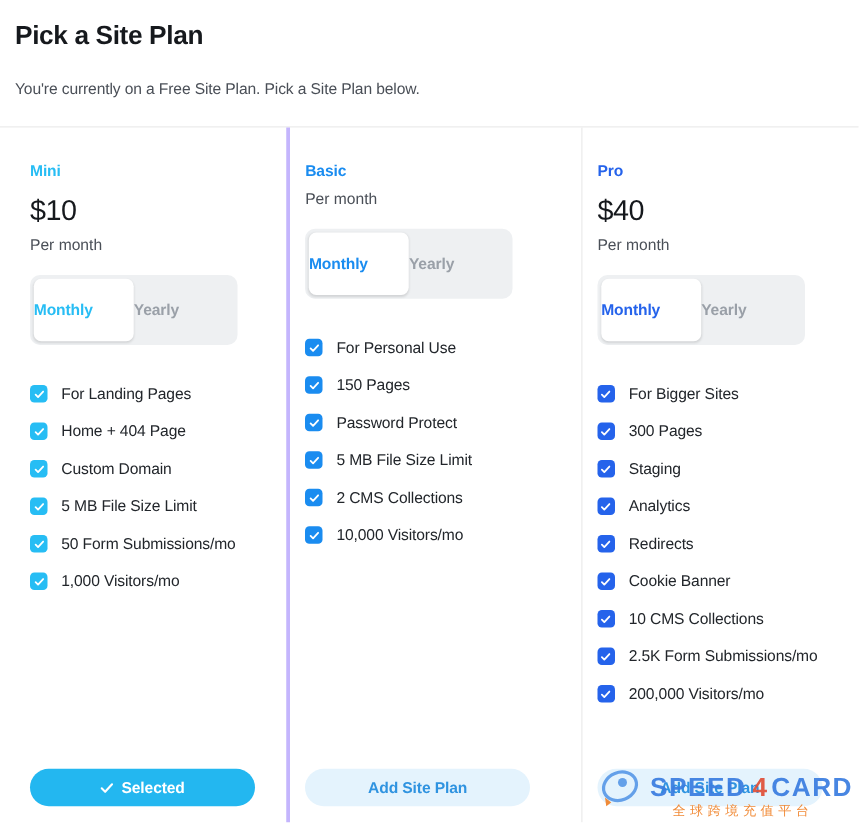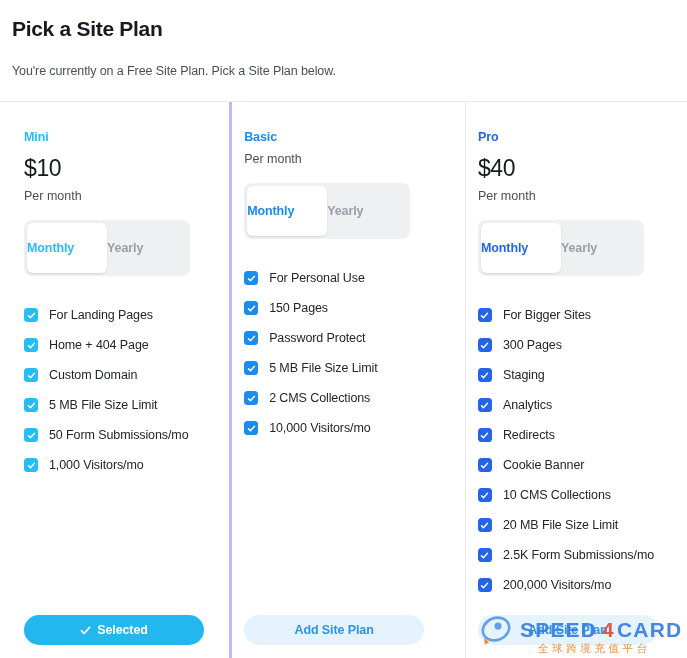--- a/index.html
+++ b/index.html
@@ -293,28 +293,20 @@
             </span>
             <span class="feature-label">Cookie Banner</span>
           </div>
           <div class="feature">
             <span class="cbox" style="background: rgb(37, 99, 235);">
               <svg width="9" height="9" viewBox="0 0 12 12">
                 <path d="M2 6.3l2.6 2.6L10 3" stroke="#fff" stroke-width="1.9" fill="none" stroke-linecap="round" stroke-linejoin="round"></path>
               </svg>
             </span>
             <span class="feature-label">10 CMS Collections</span>
-          </div>
-          <div class="feature">
-            <span class="cbox" style="background: rgb(37, 99, 235);">
-              <svg width="9" height="9" viewBox="0 0 12 12">
-                <path d="M2 6.3l2.6 2.6L10 3" stroke="#fff" stroke-width="1.9" fill="none" stroke-linecap="round" stroke-linejoin="round"></path>
-              </svg>
-            </span>
-            <span class="feature-label">20 MB File Size Limit</span>
           </div>
           <div class="feature">
             <span class="cbox" style="background: rgb(37, 99, 235);">
               <svg width="9" height="9" viewBox="0 0 12 12">
                 <path d="M2 6.3l2.6 2.6L10 3" stroke="#fff" stroke-width="1.9" fill="none" stroke-linecap="round" stroke-linejoin="round"></path>
               </svg>
             </span>
             <span class="feature-label">2.5K Form Submissions/mo</span>
           </div>
           <div class="feature">

